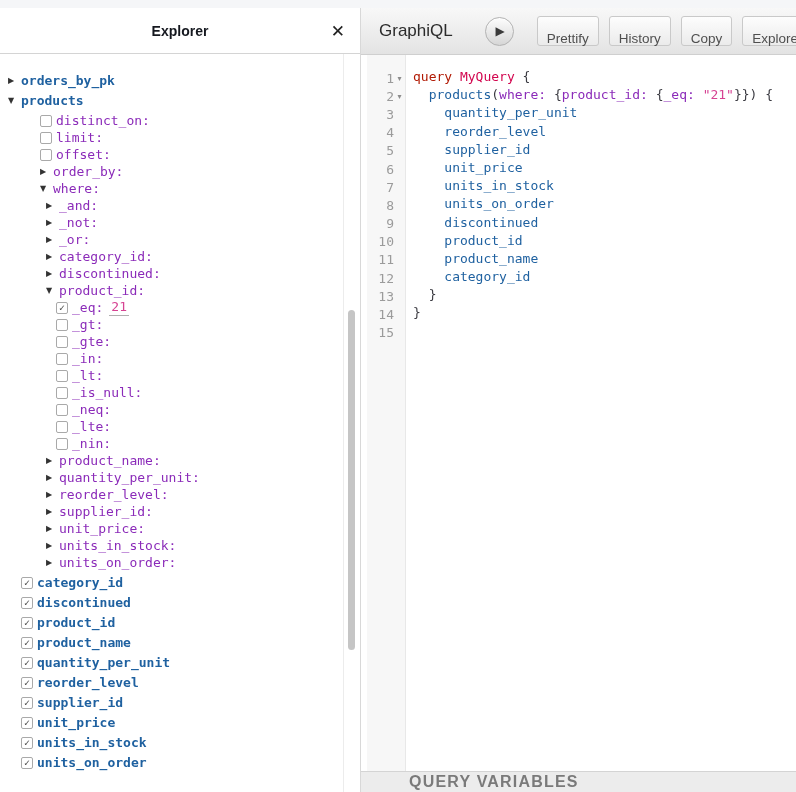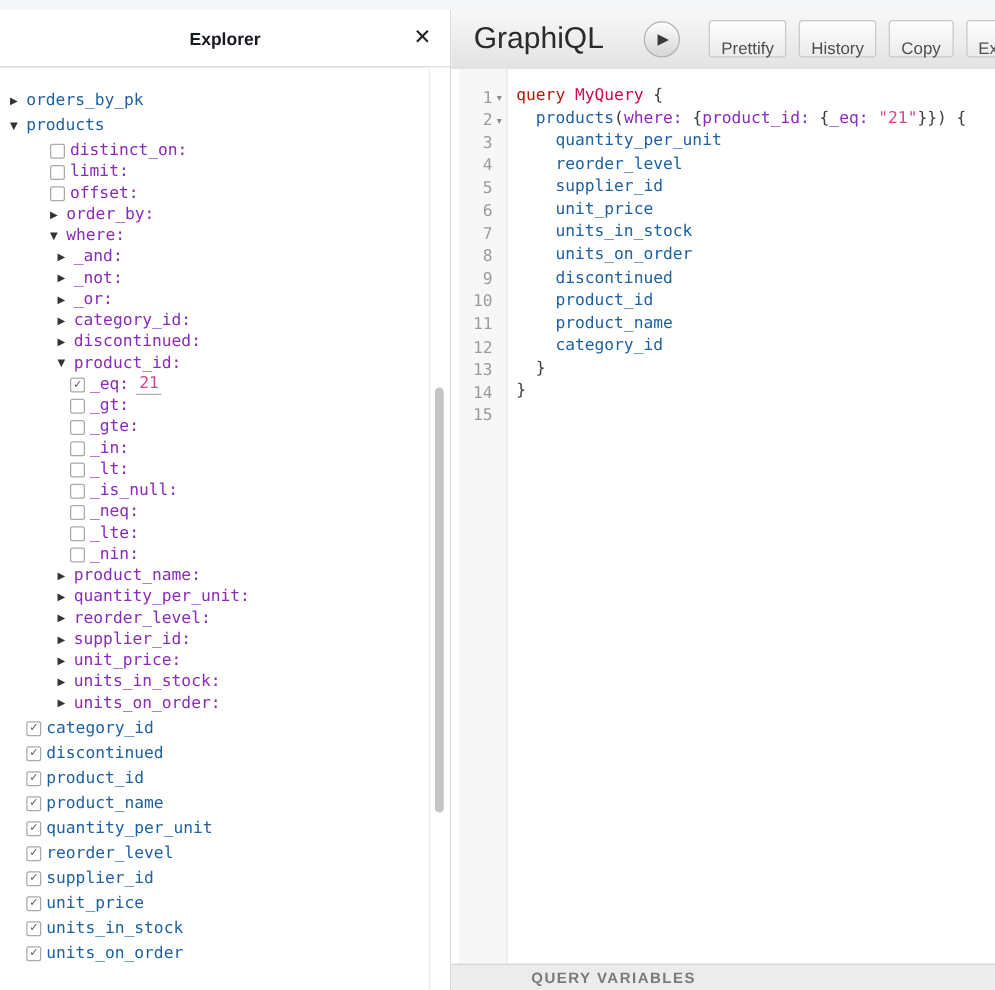--- a/index.html
+++ b/index.html
@@ -40,21 +40,21 @@
   .t-arrow {
     flex:0 0 13px; width:13px; font-size:8px; color:#333;
     font-family:"DejaVu Sans", sans-serif; line-height:1;
   }
   .cbx {
     flex:0 0 12px; width:12px; height:12px; margin-right:4px;
     border:1px solid #a9a9a9; border-radius:2px; background:#fff;
     display:flex; align-items:center; justify-content:center;
     font-size:10px; color:#555; line-height:1;
   }
-  .lbl.c-field { color:var(--c-field); }
+  .lbl.c-field { color:var(--c-field);font-weight:bold; }
   .lbl.c-arg   { color:var(--c-arg); }
   .val {
     color:var(--c-string); margin-left:6px; padding:0 2px 1px 2px;
     border-bottom:1px solid #b0b0b0;
   }
   .explorer-scroll {
     position:absolute; right:0; top:46px; bottom:0; width:17px;
     background:#fff; border-left:1px solid #ececec;
   }
   .explorer-scroll .thumb {
@@ -62,21 +62,21 @@
     background:#c5c5c5; border-radius:4px;
   }
 
   
   .main-panel { position:absolute; left:361px; top:8px; width:435px; height:784px; background:#fff; }
   .toolbar {
     height:47px; border-bottom:1px solid #cfcfcf;
     background:linear-gradient(#f8f8f8, #e3e3e3);
     display:flex; align-items:center; padding-left:18px; overflow:hidden;
   }
-  .gq-title { font-size:24px; color:#2b2b2b; }
+  .gq-title { font-size:17px; color:#2b2b2b; }
   .execute-btn {
     margin-left:32px; width:29px; height:29px; border-radius:50%;
     border:1px solid #b2b2b2; background:linear-gradient(#fdfdfd,#d6d6d6);
     display:flex; align-items:center; justify-content:center; cursor:pointer;
     box-shadow:0 1px 0 rgba(255,255,255,.7) inset;
     flex:0 0 auto;
   }
   .play-icon { font-size:12px; color:#3a3a3a; margin-left:2px; line-height:1;
     font-family:"DejaVu Sans", sans-serif; }
   .toolbar-buttons { display:flex; gap:10px; margin-left:23px; flex:0 0 auto; }
@@ -107,23 +107,22 @@
   .tk-p { color:var(--c-field); }
   .tk-a { color:var(--c-arg); }
   .tk-s { color:var(--c-string); }
   .tk-u { color:var(--c-punct); }
   .varbar {
     position:absolute; left:0; right:0; bottom:0; height:21px;
     background:#ececec; border-top:1px solid #d4d4d4;
     display:flex; align-items:center; padding-left:48px;
   }
   .varbar-title {
-    font-size:12px; font-weight:bold; color:#7a7a7a; letter-spacing:1.2px;
+    font-size:16px; font-weight:bold; color:#7a7a7a; letter-spacing:1.2px;
     cursor:pointer;
-    margin-left:16px;
   }
 </style>
 </head>
 <body>
 
 <div class="top-strip"></div>
 
 <div class="explorer-panel">
   <div class="explorer-header">
     <span class="explorer-title">Explorer</span>

